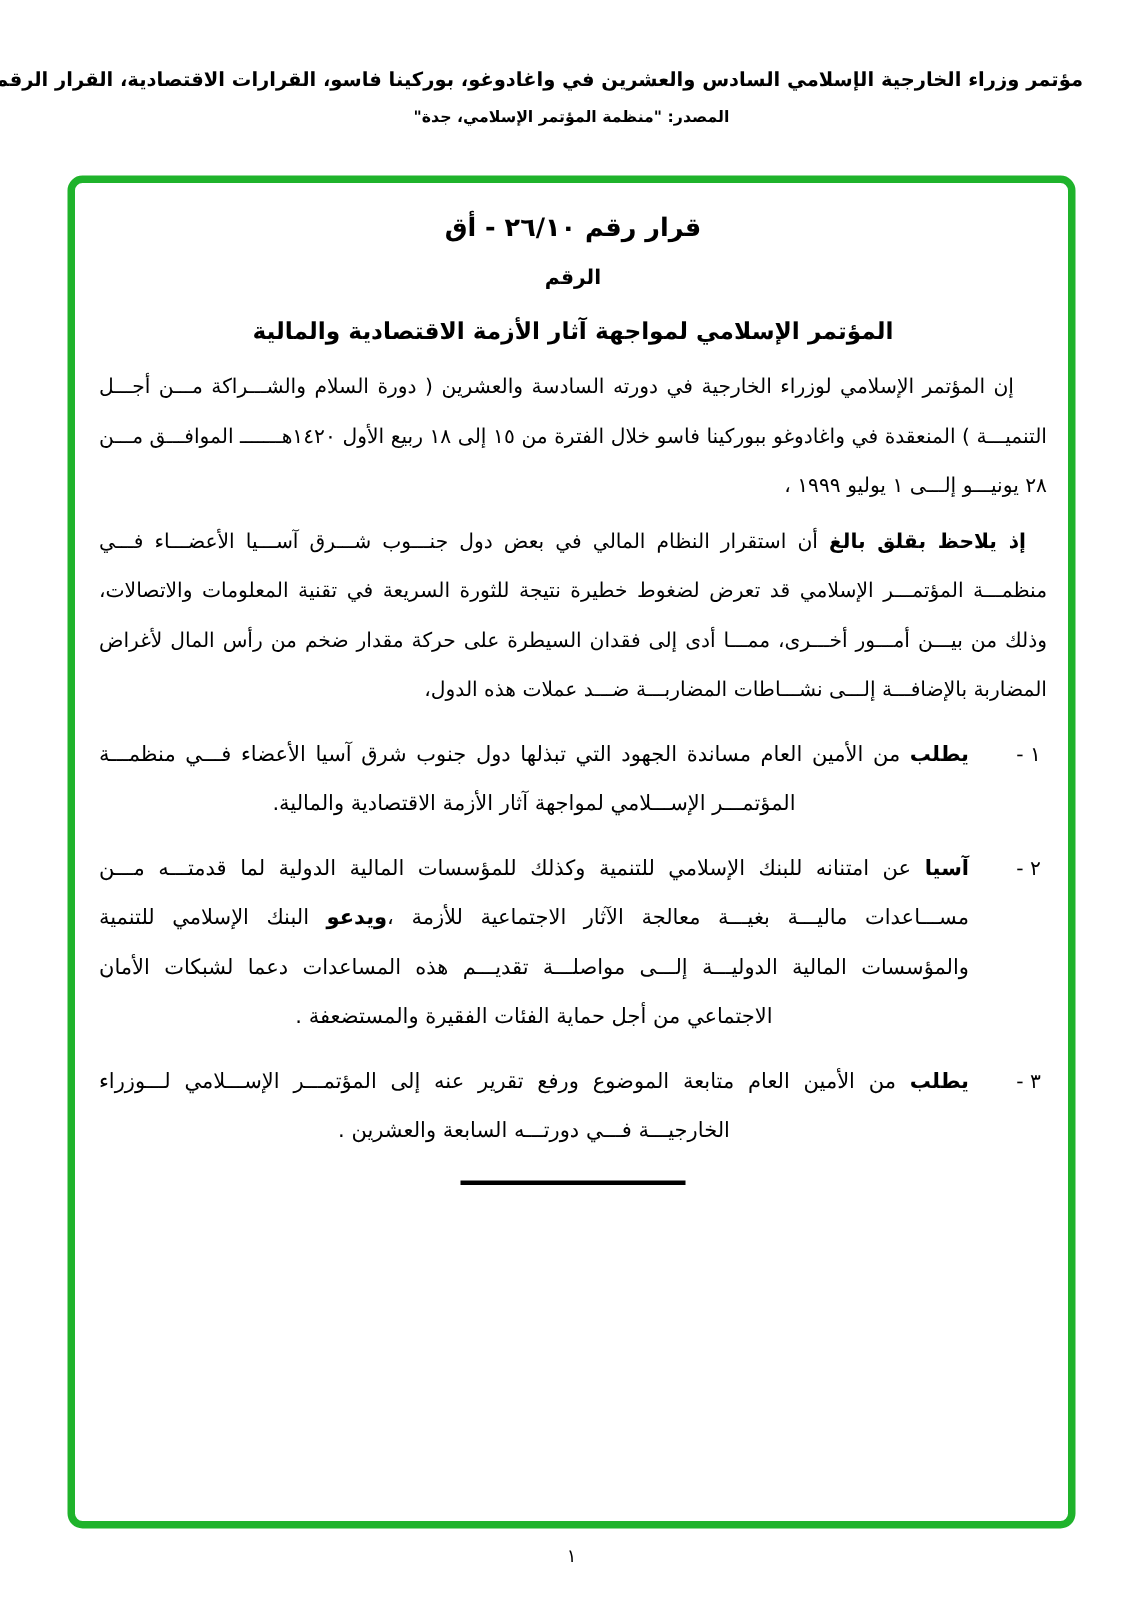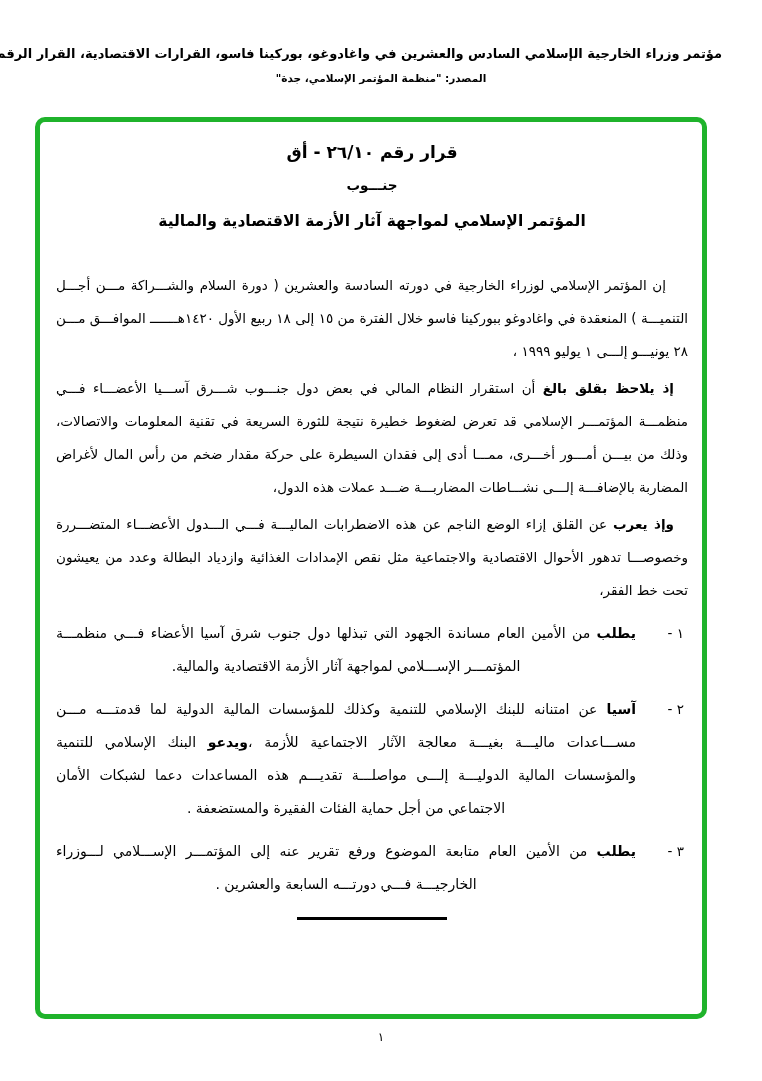--- a/index.html
+++ b/index.html
@@ -23,41 +23,41 @@
   }
   .doc-header-line2 {
     font-size: 10.5px;
     font-weight: bold;
     text-align: center;
     margin-top: 11px;
   }
   .resolution-box {
     position: absolute;
     top: 117px;
-    left: 35px;
+    left: 45px;
     width: 672px;
     height: 902px;
     box-sizing: border-box;
     border: 5px solid #1fb32b;
     border-radius: 10px;
     padding: 20px 14px 0 16px;
   }
   .title-block { text-align: center; font-weight: bold; }
   .title-l1 { font-size: 17px; }
   .title-l2 { font-size: 13.5px; margin-top: 15px; }
   .title-l3 { font-size: 15.5px; margin-top: 17px; }
   .title-l4 { font-size: 15.5px; margin-top: 19px; }
   .para {
     margin: 0;
     font-size: 13.5px;
     line-height: 33px;
     text-align: justify;
   }
   .para b { font-weight: bold; }
-  .p1 { margin-top: 39px; text-indent: 22px; }
+  .p1 { margin-top: 12px; text-indent: 22px; }
   .p2 { margin-top: 4px; text-indent: 14px; }
   .p3 { margin-top: 4px; text-indent: 14px; }
   .items-list { margin-top: 10px; }
   .item-row { display: flex; margin-top: 10px; }
   .item-num {
     flex: 0 0 48px;
     font-size: 13.5px;
     line-height: 33px;
     text-align: right;
     padding-right: 4px;
@@ -92,29 +92,28 @@
 
   <div class="doc-header">
     <div class="doc-header-line1">مؤتمر وزراء الخارجية الإسلامي السادس والعشرين في واغادوغو، بوركينا فاسو، القرارات الاقتصادية، القرار الرقم ٢٦/١٠-أق</div>
     <div class="doc-header-line2">المصدر: "منظمة المؤتمر الإسلامي، جدة"</div>
   </div>
 
   <div class="resolution-box">
 
     <div class="title-block">
       <div class="title-l1">قرار رقم ٢٦/١٠ - أق</div>
-      <div class="title-l2">جنـــوب</div>
+      <div class="title-l2">الرقم</div>
       <div class="title-l4">المؤتمر الإسلامي لمواجهة آثار الأزمة الاقتصادية والمالية</div>
     </div>
 
     <p class="para p1">إن المؤتمر الإسلامي لوزراء الخارجية في دورته السادسة والعشرين ( دورة السلام والشـــراكة مـــن أجـــل التنميـــة ) المنعقدة في واغادوغو ببوركينا فاسو خلال الفترة من ١٥ إلى ١٨ ربيع الأول ١٤٢٠هـــــــ الموافـــق مـــن ٢٨ يونيـــو إلـــى ١ يوليو ١٩٩٩ ،</p>
 
     <p class="para p2"><b>إذ يلاحظ بقلق بالغ</b><span> أن استقرار النظام المالي في بعض دول جنـــوب شـــرق آســـيا الأعضـــاء فـــي منظمـــة المؤتمـــر الإسلامي قد تعرض لضغوط خطيرة نتيجة للثورة السريعة في تقنية المعلومات والاتصالات، وذلك من بيـــن أمـــور أخـــرى، ممـــا أدى إلى فقدان السيطرة على حركة مقدار ضخم من رأس المال لأغراض المضاربة بالإضافـــة إلـــى نشـــاطات المضاربـــة ضـــد عملات هذه الدول،</span></p>
 
-    <p class="para p3"><b>وإذ يعرب</b><span> عن القلق إزاء الوضع الناجم عن هذه الاضطرابات الماليـــة فـــي الـــدول الأعضـــاء المتضـــررة وخصوصـــا تدهور الأحوال الاقتصادية والاجتماعية مثل نقص الإمدادات الغذائية وازدياد البطالة وعدد من يعيشون تحت خط الفقر،</span></p>
 
     <div class="items-list">
 
       <div class="item-row">
         <div class="item-num">١ -</div>
         <div class="item-text"><b>يطلب</b><span> من الأمين العام مساندة الجهود التي تبذلها دول جنوب شرق آسيا الأعضاء فـــي منظمـــة المؤتمـــر الإســـلامي لمواجهة آثار الأزمة الاقتصادية والمالية.</span></div>
       </div>
 
       <div class="item-row">
         <div class="item-num">٢ -</div>

